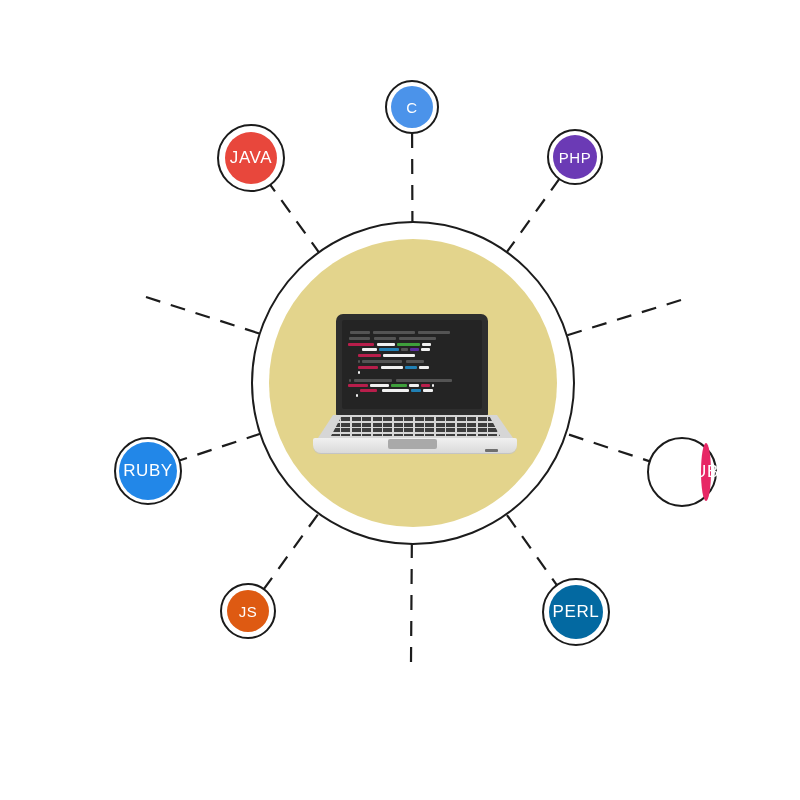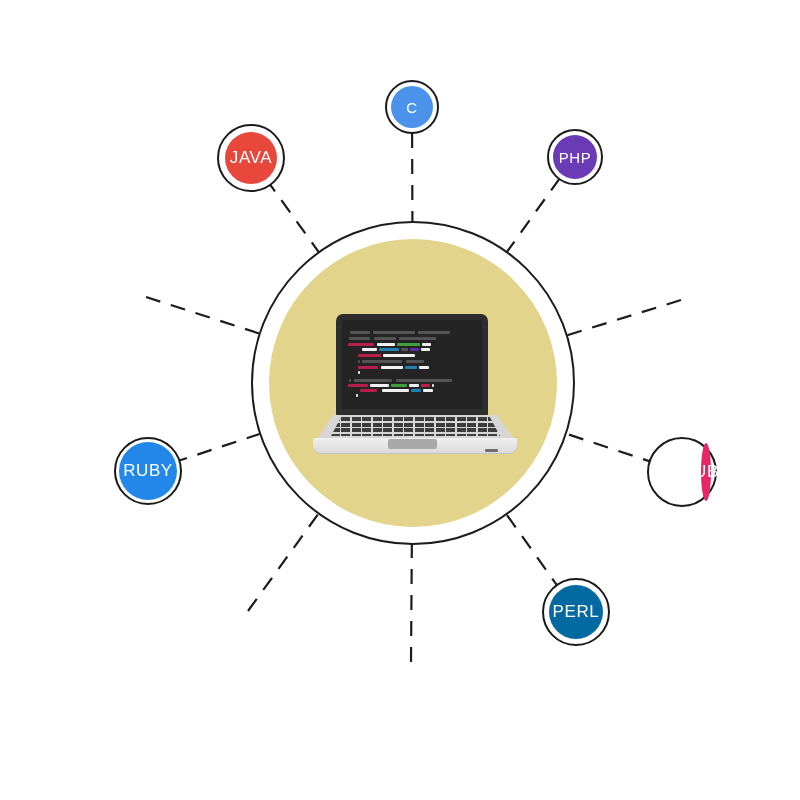--- a/index.html
+++ b/index.html
@@ -123,20 +123,23 @@
       </div>
       <div class="node" style="left: 547px; top: 129px; height: 56px; width: 56px;">
         <div class="node-inner" style="inset: 4px; background: rgb(107, 58, 181); font-size: 15px;">PHP</div>
       </div>
       <div class="node" style="left: 647px; top: 437px; height: 70px; width: 70px;">
         <div class="node-inner" style="inset: 4px; background: rgb(231, 39, 101); font-size: 17px; margin-left: 48px;">RUBY</div>
       </div>
       <div class="node" style="left: 542px; top: 578px; height: 68px; width: 68px;">
         <div class="node-inner" style="inset: 5px; background: #0369a1; font-size: 17px;">PERL</div>
       </div>
+      <div class="node" style="left: 220px; top: 583px; height: 56px; width: 56px;">
+        <div class="node-inner" style="inset: 5px; background: rgb(222, 90, 18); font-size: 15px;">JS</div>
+      </div>
       <div class="node" style="left: 114px; top: 437px; height: 68px; width: 68px;">
         <div class="node-inner" style="inset: 3px; background: rgb(34, 135, 232); font-size: 17px;">RUBY</div>
       </div>
       <div class="node" style="left: 217px; top: 124px; height: 68px; width: 68px;">
         <div class="node-inner" style="inset: 6px; background: rgb(232, 71, 60); font-size: 17px;">JAVA</div>
       </div>
     </div>
 
 
 </div>

